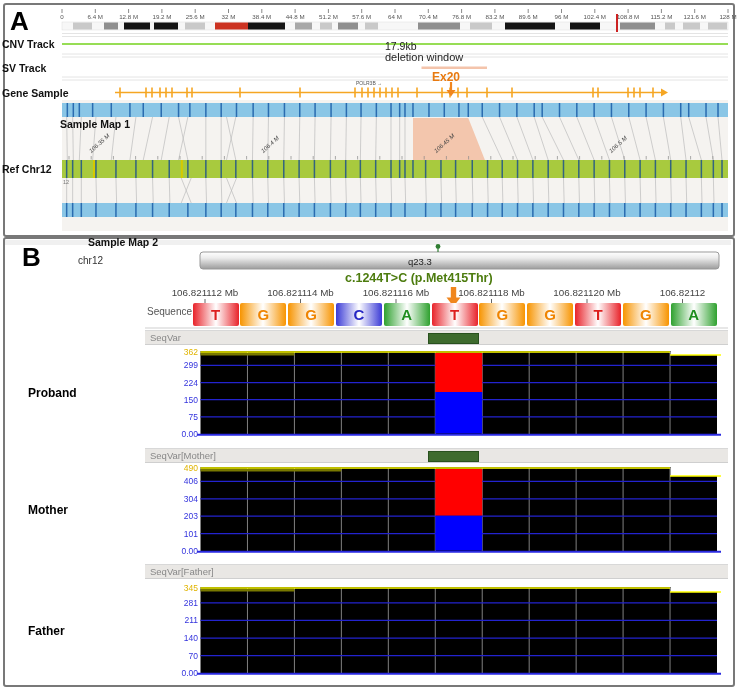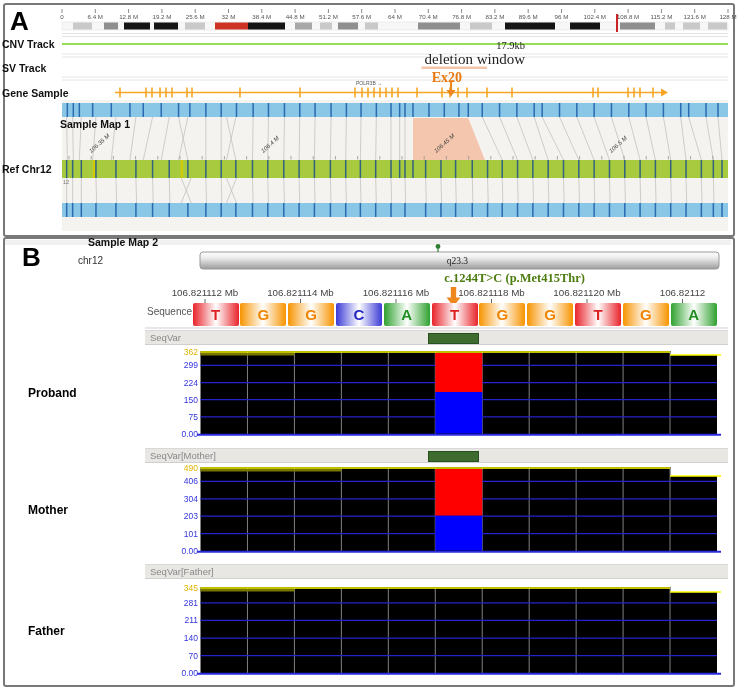--- a/index.html
+++ b/index.html
@@ -5,21 +5,21 @@
   html,body{margin:0;padding:0;background:#ffffff;}
   .figure{position:relative;width:738px;height:688px;background:#fff;
           font-family:"Liberation Sans",sans-serif;overflow:hidden;}
   .frame{position:absolute;border:2px solid #787878;border-radius:3px;background:transparent;pointer-events:none;}
   #frameA{left:3px;top:3px;width:728px;height:230px;}
   #frameB{left:3px;top:237px;width:728px;height:446px;}
   .t{position:absolute;white-space:nowrap;color:#111;}
   .panel-letter{font-size:26px;font-weight:bold;color:#000;}
   .alabel{width:56px;font-weight:bold;font-size:10.5px;color:#111;}
   .maplabel{font-weight:bold;font-size:10.5px;color:#111;}
-  .center{text-align:right;font-family:Liberation Serif, serif;}
+  .center{text-align:left;}
   .rot{position:absolute;font-size:6px;font-style:italic;color:#444;transform:rotate(-42deg);transform-origin:0 100%;white-space:nowrap;}
   .svbar{position:absolute;left:145px;width:583px;height:13px;background:#e9e7e4;border-top:1px solid #d8d8d8;border-bottom:1px solid #cfcfcf;}
   .svlabel{position:absolute;left:5px;top:1px;font-size:9.5px;color:#888;}
   .greenbox{position:absolute;left:283px;top:2px;width:49px;height:9px;background:#3e6b2e;border:1px solid #29511f;}
   .samplename{font-weight:bold;font-size:12px;color:#000;width:78px;}
   .base{position:absolute;height:23px;border-radius:2px;display:flex;align-items:center;justify-content:center;
         font-weight:bold;font-size:15px;font-family:"Liberation Sans",sans-serif;}
   #gfx{position:absolute;left:0;top:0;z-index:1;}
   .t,.svbar,.rot,.base{z-index:2;}
 </style>
@@ -505,23 +505,23 @@
     </svg>
 
   <div id="frameA" class="frame"></div>
   <div id="frameB" class="frame"></div>
 
   <div class="t panel-letter" style="left:10px;top:6px;">A</div>
   <div class="t alabel" style="left:2px;top:38px;">CNV Track</div>
   <div class="t alabel" style="left:2px;top:62px;">SV Track</div>
   <div class="t alabel" style="left:2px;top:87px;">Gene Sample</div>
   <div class="t center" style="left:385px;top:40px;width:140px;font-size:10.5px;color:#222;">17.9kb</div>
-  <div class="t center" style="left:385px;top:51px;width:140px;font-size:15px;color:#222;">deletion window</div>
+  <div class="t center" style="left:385px;top:51px;width:140px;font-size:11px;color:#222;">deletion window</div>
   <div class="t" style="left:356px;top:80px;font-size:5px;color:#555;">POLR3B →</div>
-  <div class="t center" style="left:400px;top:70px;width:62px;font-weight:bold;font-size:14px;color:#e87a10;">Ex20</div>
+  <div class="t center" style="left:432px;top:70px;width:62px;font-weight:bold;font-size:12px;color:#e87a10;">Ex20</div>
   <div class="t maplabel" style="left:60px;top:118px;">Sample Map 1</div>
   <div class="t alabel" style="left:2px;top:163px;">Ref Chr12</div>
   <div class="t" style="left:63px;top:179px;font-size:5.5px;color:#777;">12</div>
   <div class="t maplabel" style="left:60px;top:236px;margin-left:28px;">Sample Map 2</div>
   <div id="rotlabels">
       <div class="rot" style="left: 91.972px; top: 148px;">106.35 M</div>
       <div class="rot" style="left: 263.8px; top: 148px;">106.4 M</div>
       <div class="rot" style="left: 436.96px; top: 148px;">106.45 M</div>
       <div class="rot" style="left: 612.118px; top: 148px;">106.5 M</div>
     </div>

